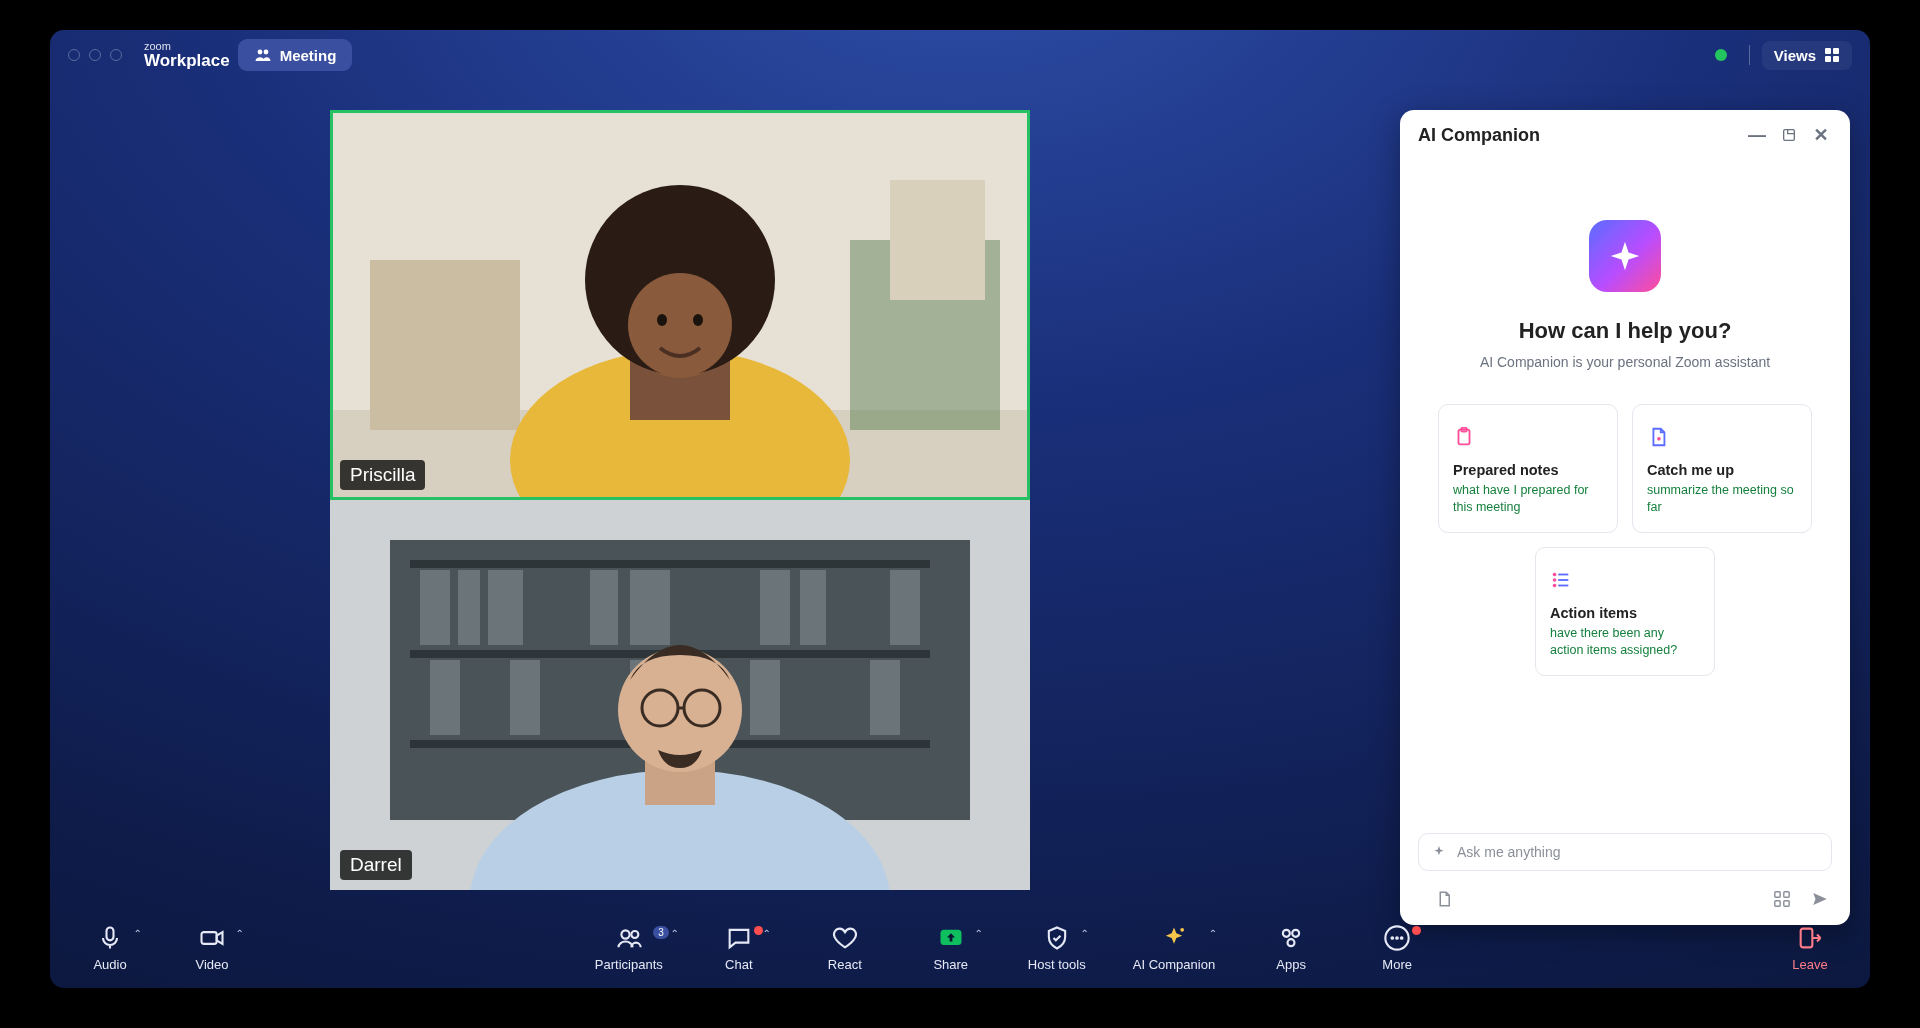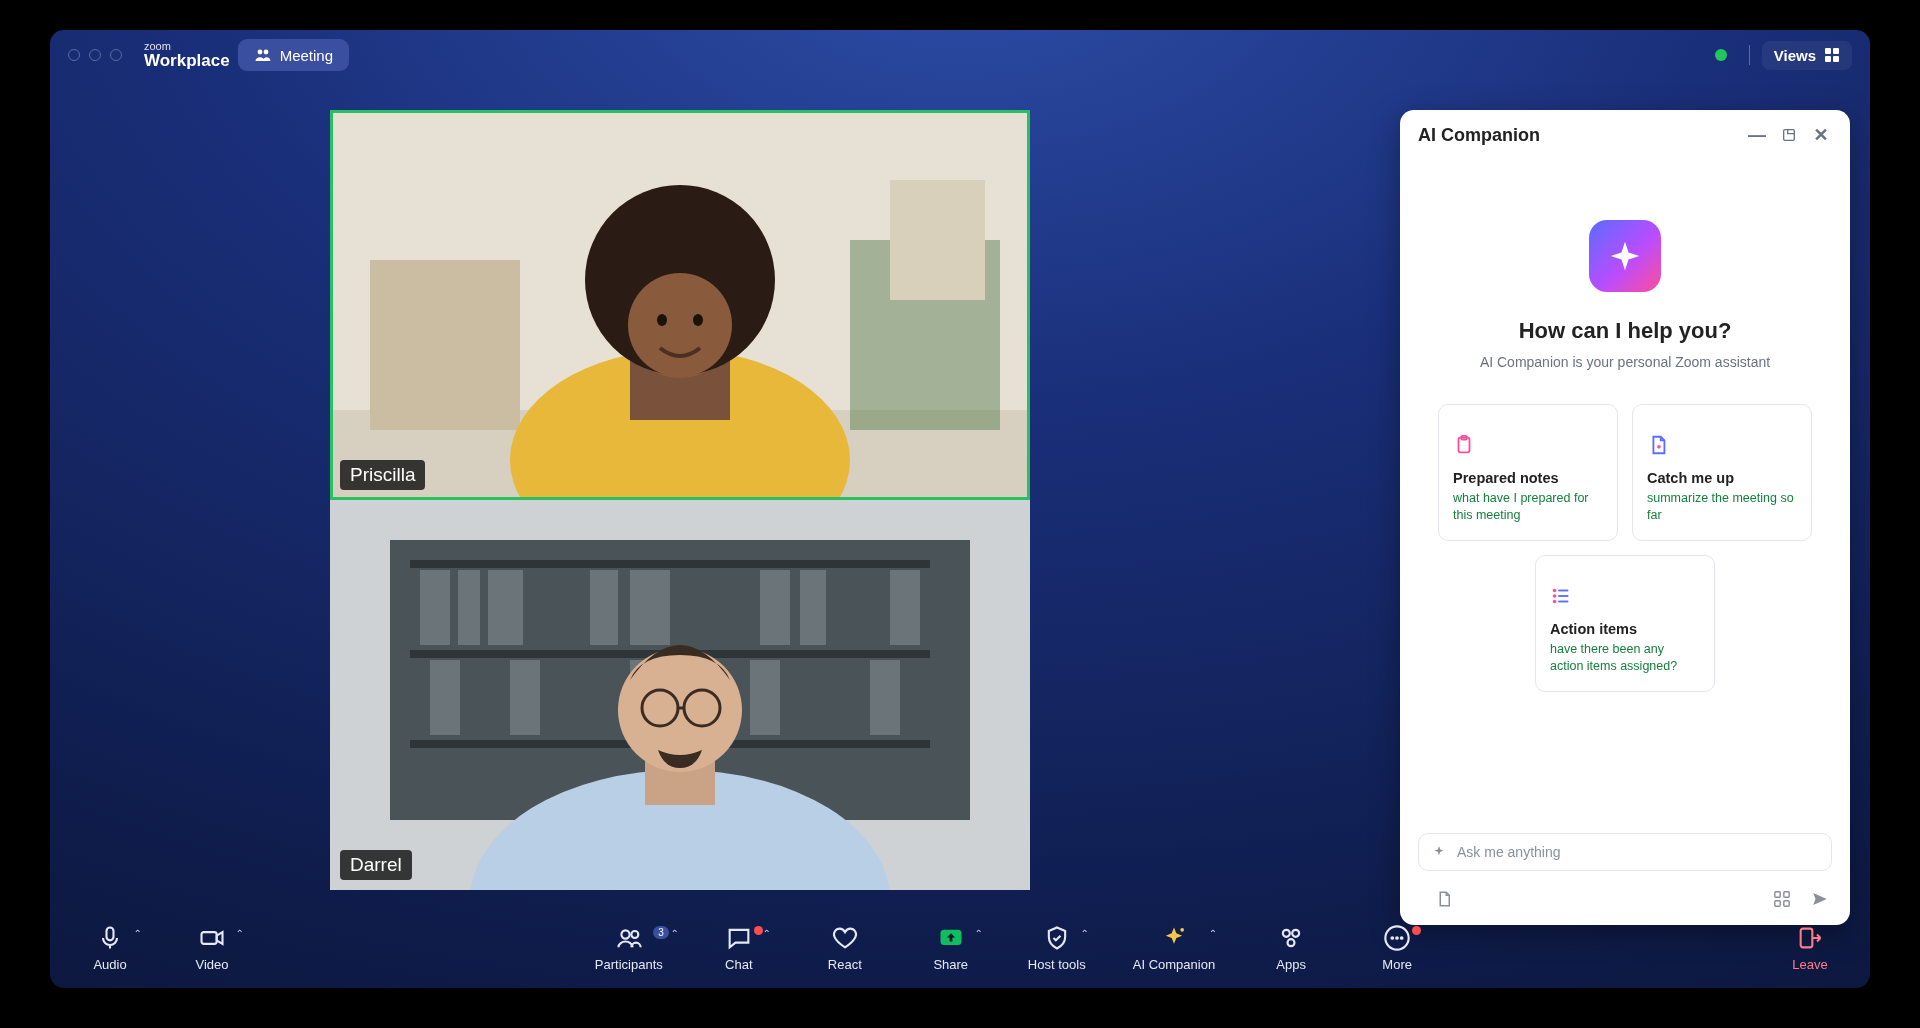--- a/index.html
+++ b/index.html
@@ -25,21 +25,21 @@
     font-size: 15px;
   }
   .traffic { display: flex; gap: 9px; margin-right: 22px; }
   .traffic span { width: 12px; height: 12px; border-radius: 50%; border: 1.5px solid #5a6aa0; }
   .brand { line-height: 1; margin-right: 8px; }
   .brand-top { font-size: 11px; opacity: .85; }
   .brand-bottom { font-size: 17px; font-weight: 700; }
   .pill {
     display: flex; align-items: center; gap: 8px;
     background: #3a4f9f; padding: 7px 16px; border-radius: 9px;
-    font-weight: 400;
+    font-weight: 700;
   }
   .topbar .spacer { flex: 1; }
   .status-dot { width: 12px; height: 12px; border-radius: 50%; background: #22c55e; margin-right: 10px; }
   .views-btn {
     display: flex; align-items: center; gap: 8px; font-weight: 600;
     background: rgba(255,255,255,.06); padding: 6px 12px; border-radius: 8px;
   }
 
   
   .body { position: absolute; top: 50px; left: 0; right: 0; bottom: 80px; }
@@ -75,21 +75,21 @@
   .diamond {
     width: 72px; height: 72px; border-radius: 18px; margin: 0 auto 26px;
     background: linear-gradient(135deg, #5b6cff 0%, #b84dff 55%, #ff4d9a 100%);
     display: flex; align-items: center; justify-content: center;
   }
   .panel-h { font-size: 22px; font-weight: 800; margin-bottom: 10px; }
   .panel-sub { font-size: 14px; color: #6b7280; margin-bottom: 34px; }
   .cards { display: flex; flex-wrap: wrap; gap: 14px; justify-content: center; }
   .card {
     width: 180px; border: 1px solid #e3e6ec; border-radius: 10px;
-    padding: 29px 14px 16px; text-align: left; cursor: pointer;
+    padding: 21px 14px 16px; text-align: left; cursor: pointer;
   }
   .card .cicon { width: 22px; height: 22px; margin-bottom: 10px; }
   .card .ct { font-weight: 700; font-size: 14.5px; margin-bottom: 4px; color: #222; }
   .card .cs { font-size: 12.5px; color: #15803d; line-height: 1.35; }
 
   .ask-wrap { padding: 10px 18px 8px; }
   .ask {
     border: 1px solid #e3e6ec; border-radius: 10px;
     display: flex; align-items: center; padding: 10px 12px; gap: 10px;
     color: #8a8f99; font-size: 14px;

